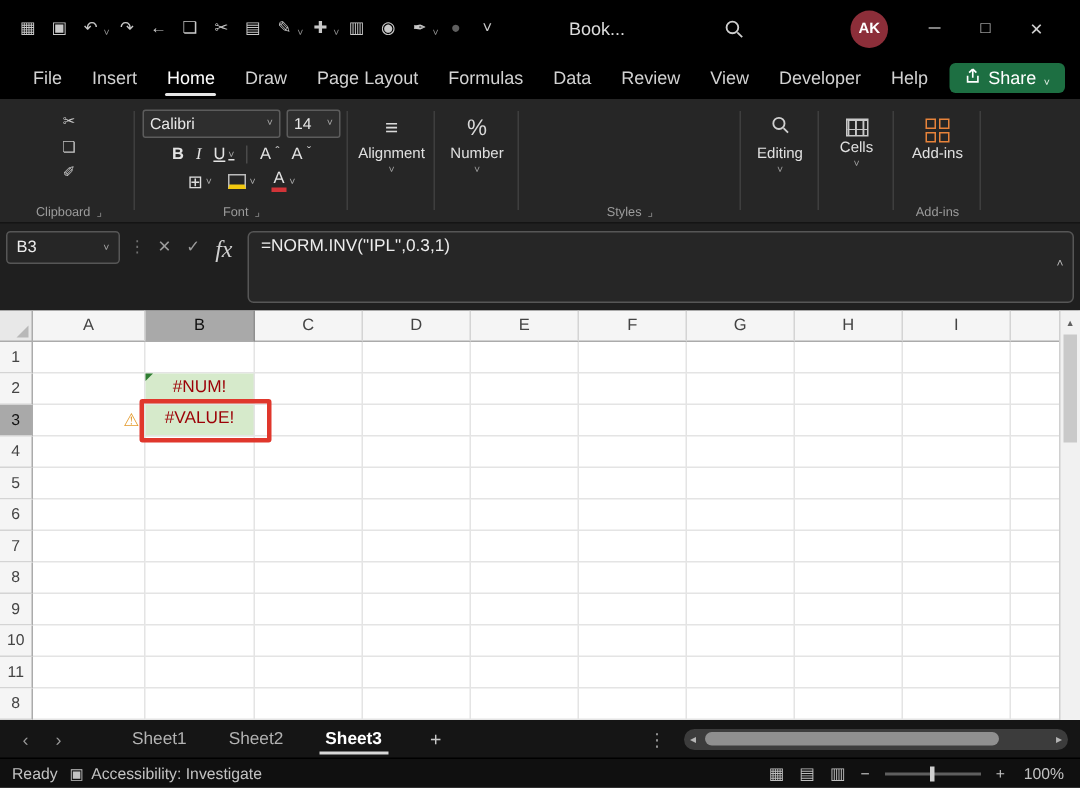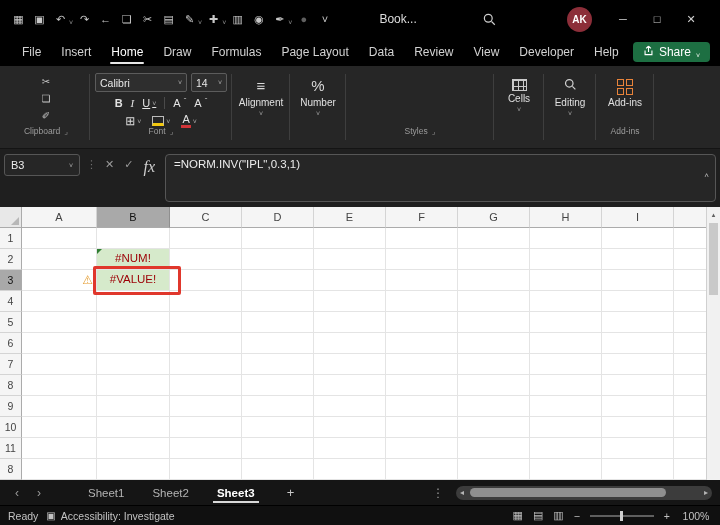--- a/index.html
+++ b/index.html
@@ -23,21 +23,21 @@
   .menu-item{padding:0 10px;height:100%;display:flex;align-items:center;font-size:12px;color:#d2d2d2;position:relative;white-space:nowrap;}
   .menu-item.active{color:#fff;}
   .menu-item.active::after{content:"";position:absolute;left:9px;right:9px;bottom:2px;height:2px;background:#e6e6e6;border-radius:1px;}
   .share-btn{margin-left:auto;display:flex;align-items:flex-end;gap:5px;background:#1d6f42;color:#fff;font-size:12px;padding:3px 10px;border-radius:4px;}
   .share-chev{font-size:7px;color:#e8f2ea;}
 
   
   .ribbon{height:82px;background:#262626;display:flex;padding:0 2px;}
   .rgroup{position:relative;height:100%;padding:4px 4px 16px;display:flex;flex-direction:column;align-items:center;}
   .rgroup::after{content:"";position:absolute;right:0;top:8px;bottom:8px;width:1px;background:#3e3e3e;}
-  .glabel{position:absolute;bottom:12px;left:0;right:0;display:flex;justify-content:center;align-items:flex-end;gap:4px;font-size:8.5px;color:#9c9c9c;}
+  .glabel{position:absolute;bottom:2px;left:0;right:0;display:flex;justify-content:center;align-items:flex-end;gap:4px;font-size:8.5px;color:#9c9c9c;}
   .launcher{font-size:8px;color:#8a8a8a;}
   .chev{font-size:7px;color:#a8a8a8;}
 
   .g-clipboard{width:88px;}
   .clip-row{display:flex;gap:10px;margin-top:2px;}
   .paste-btn{display:flex;flex-direction:column;align-items:center;gap:1px;padding:2px 4px;}
   .clip-icon{width:13px;height:16px;border:1.5px solid #c9c9c9;border-radius:2px;position:relative;margin-top:3px;}
   .clip-top{position:absolute;top:-3px;left:2.5px;width:5px;height:3px;background:#c9c9c9;border-radius:1px;}
   .pb-label{font-size:10px;color:#e0e0e0;}
   .mini-col{display:flex;flex-direction:column;gap:6px;margin-top:4px;}
@@ -178,22 +178,22 @@
         </div>
     </div>
   </div>
 
   <div class="menubar">
     <div class="menu-tabs">
         <div class="menu-item">File</div>
         <div class="menu-item">Insert</div>
         <div class="menu-item active">Home</div>
         <div class="menu-item">Draw</div>
+        <div class="menu-item">Page Layout</div>
         <div class="menu-item">Formulas</div>
-        <div class="menu-item">Page Layout</div>
         <div class="menu-item">Data</div>
         <div class="menu-item">Review</div>
         <div class="menu-item">View</div>
         <div class="menu-item">Developer</div>
         <div class="menu-item">Help</div>
       </div>
     <div class="share-btn" style="background: rgb(29, 111, 66);">
       <span><svg width="11" height="11" viewBox="0 0 16 16">
             <path d="M8 1.5 L11.5 5 M8 1.5 L4.5 5 M8 1.5 L8 10" stroke="#fff" stroke-width="1.6" fill="none"></path>
             <path d="M3 8 V14 H13 V8" stroke="#fff" stroke-width="1.6" fill="none"></path>
@@ -279,32 +279,32 @@
       <span class="cg-chev">˅</span>
     </div>
 
     <div class="rgroup g-styles">
       <div class="glabel">
         <span>Styles</span>
         <span class="launcher">⌟</span>
       </div>
     </div>
 
-    <div class="rgroup collapsed g-cells">
-      <span class="cells-icon"></span>
-      <span class="cg-label">Cells</span>
-      <span class="cg-chev">˅</span>
-    </div>
-
     <div class="rgroup collapsed g-editing">
       <span class="cg-icon"><svg width="13" height="13" viewBox="0 0 16 16">
             <circle cx="6.5" cy="6.5" r="4.6" fill="none" stroke="#d0d0d0" stroke-width="1.5"></circle>
             <line x1="10.3" y1="10.3" x2="14" y2="14" stroke="#d0d0d0" stroke-width="1.5"></line>
           </svg></span>
       <span class="cg-label">Editing</span>
+      <span class="cg-chev">˅</span>
+    </div>
+
+    <div class="rgroup collapsed g-cells">
+      <span class="cells-icon"></span>
+      <span class="cg-label">Cells</span>
       <span class="cg-chev">˅</span>
     </div>
 
     <div class="rgroup collapsed g-addins">
       <span class="addins-icon">
           <span></span>
           <span></span>
           <span></span>
           <span></span>
         </span>

